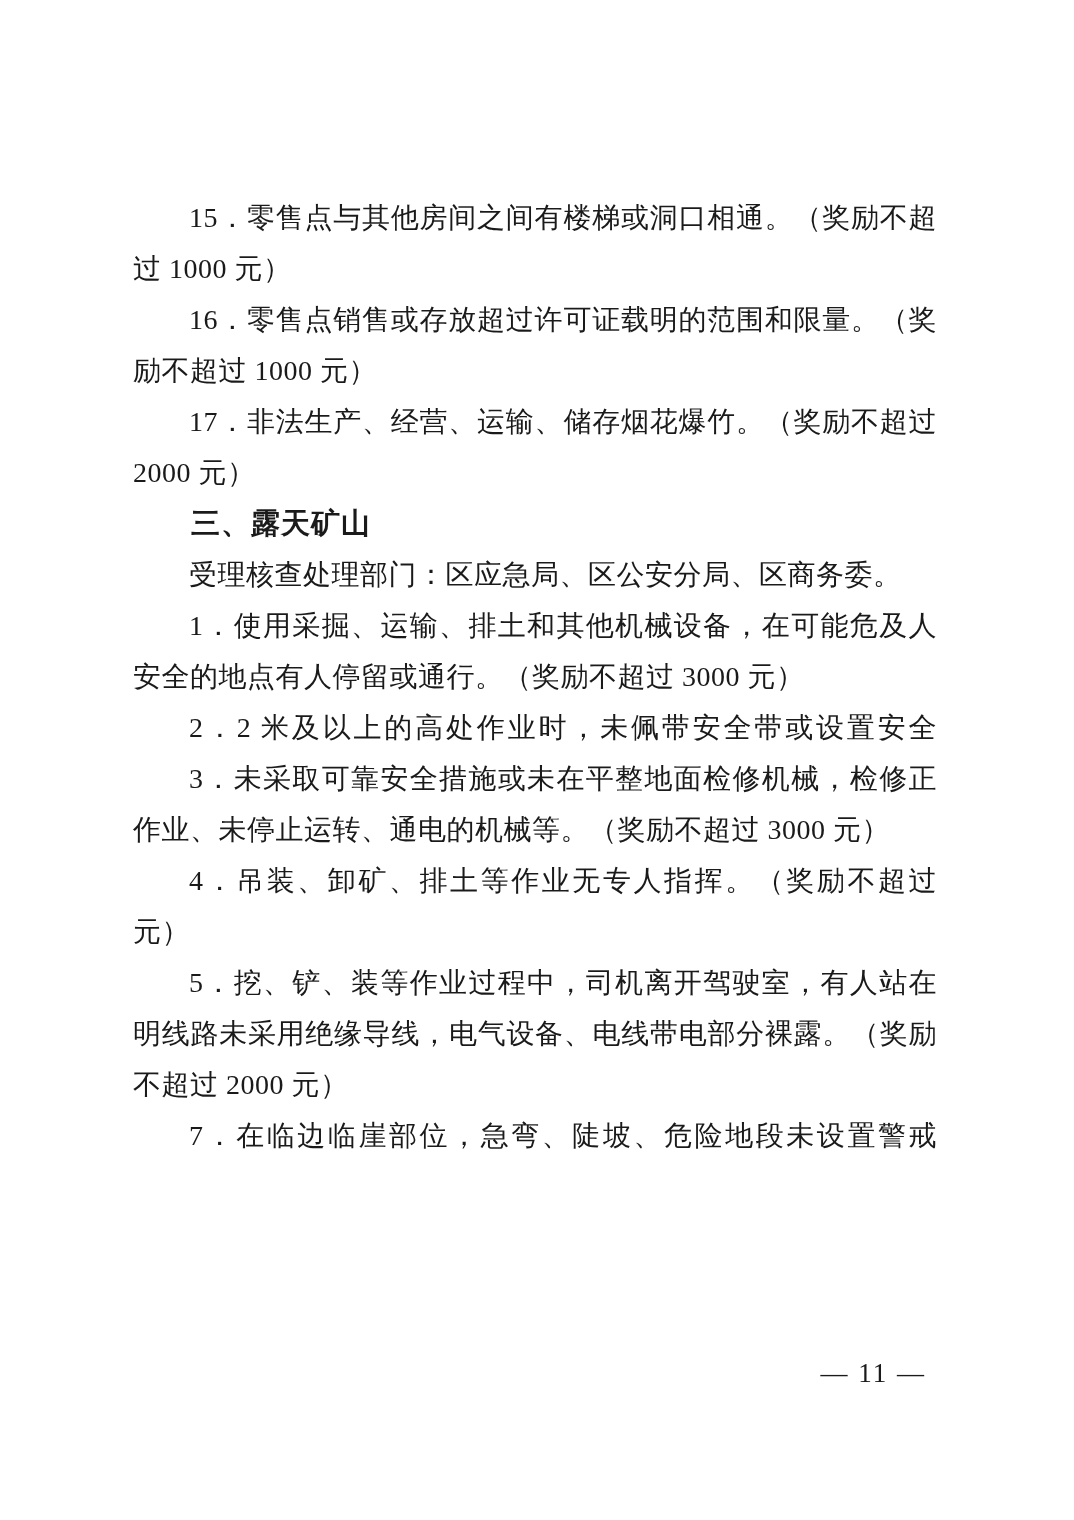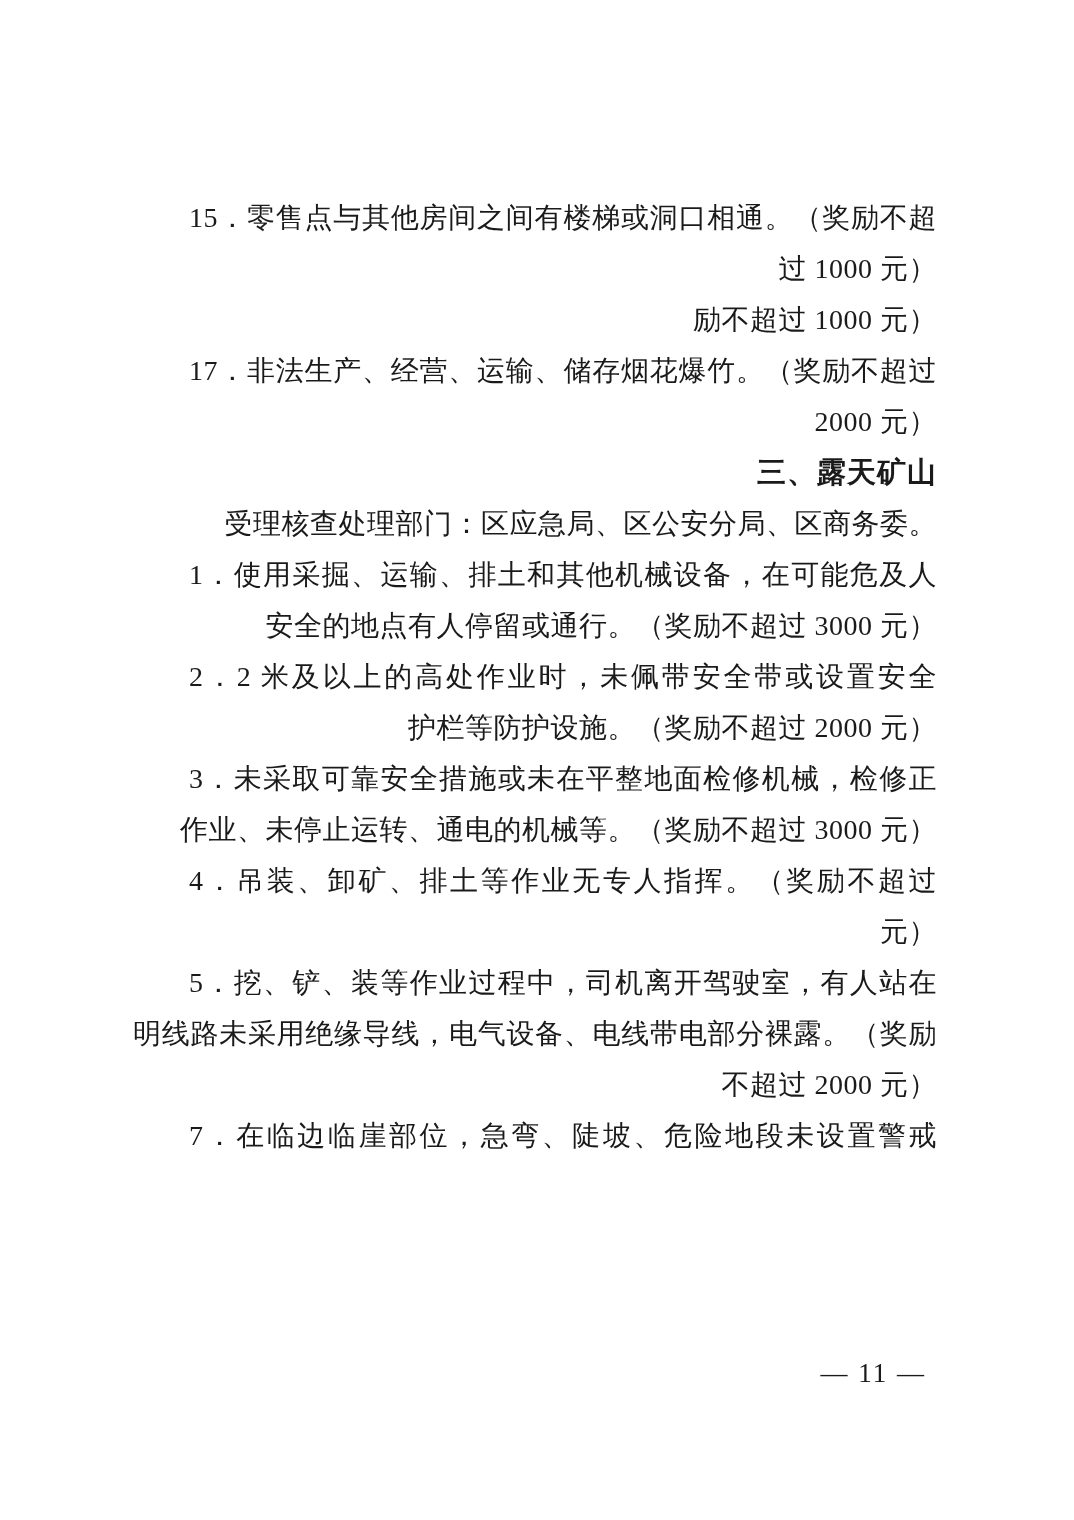--- a/index.html
+++ b/index.html
@@ -25,21 +25,21 @@
     top: 192px;
     width: 804px;
   }
   .line {
     height: 51px;
     line-height: 51px;
     font-size: 28px;
     letter-spacing: 0.5px;
     white-space: pre;
     overflow: hidden;
-    text-align: right;
+    text-align: left;
   }
   .line.indent {
     text-indent: 2em;
   }
   .line.justify {
     white-space: normal;
     text-align: justify;
     text-align-last: justify;
   }
   .line.heading {
@@ -59,29 +59,29 @@
     font-family: Liberation Serif, serif;
   }
 </style>
 </head>
 <body style="background: rgb(255, 255, 255); color: rgb(26, 26, 26);">
 
 <div class="page">
   <div class="text-block">
       <div class="line indent justify">15．零售点与其他房间之间有楼梯或洞口相通。（奖励不超</div>
       <div class="line">过 1000 元）</div>
+      <div class="line indent justify">16．零售点销售或存放超过许可证载明的范围和限量。（奖</div>
       <div class="line">励不超过 1000 元）</div>
       <div class="line indent justify">17．非法生产、经营、运输、储存烟花爆竹。（奖励不超过</div>
       <div class="line">2000 元）</div>
       <div class="line indent heading">三、露天矿山</div>
       <div class="line indent">受理核查处理部门：区应急局、区公安分局、区商务委。</div>
       <div class="line indent justify">1．使用采掘、运输、排土和其他机械设备，在可能危及人员</div>
       <div class="line">安全的地点有人停留或通行。（奖励不超过 3000 元）</div>
       <div class="line indent justify">2．2 米及以上的高处作业时，未佩带安全带或设置安全网、</div>
-      <div class="line">护栏等防护设施。（奖励不超过 2000 元）</div>
       <div class="line indent justify">3．未采取可靠安全措施或未在平整地面检修机械，检修正在</div>
       <div class="line">作业、未停止运转、通电的机械等。（奖励不超过 3000 元）</div>
       <div class="line indent justify">4．吊装、卸矿、排土等作业无专人指挥。（奖励不超过 2000</div>
       <div class="line">元）</div>
       <div class="line indent justify">5．挖、铲、装等作业过程中，司机离开驾驶室，有人站在踏</div>
       <div class="line justify">明线路未采用绝缘导线，电气设备、电线带电部分裸露。（奖励</div>
       <div class="line">不超过 2000 元）</div>
       <div class="line indent justify">7．在临边临崖部位，急弯、陡坡、危险地段未设置警戒线、</div>
     </div>
   <div class="page-number">— 11 —</div>

